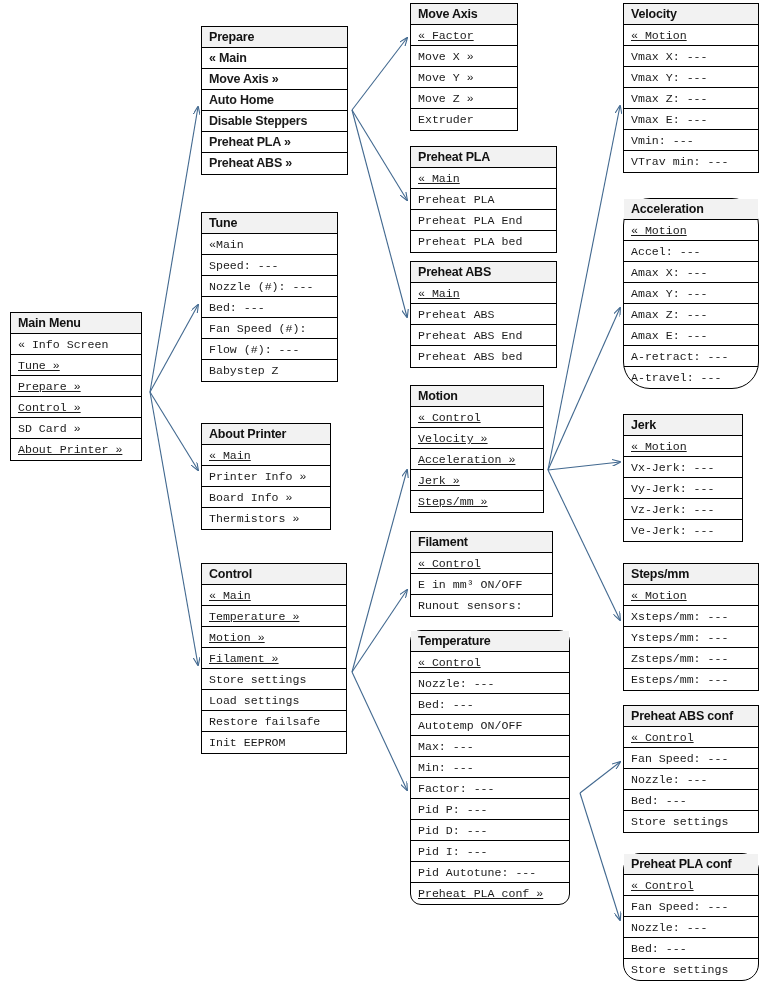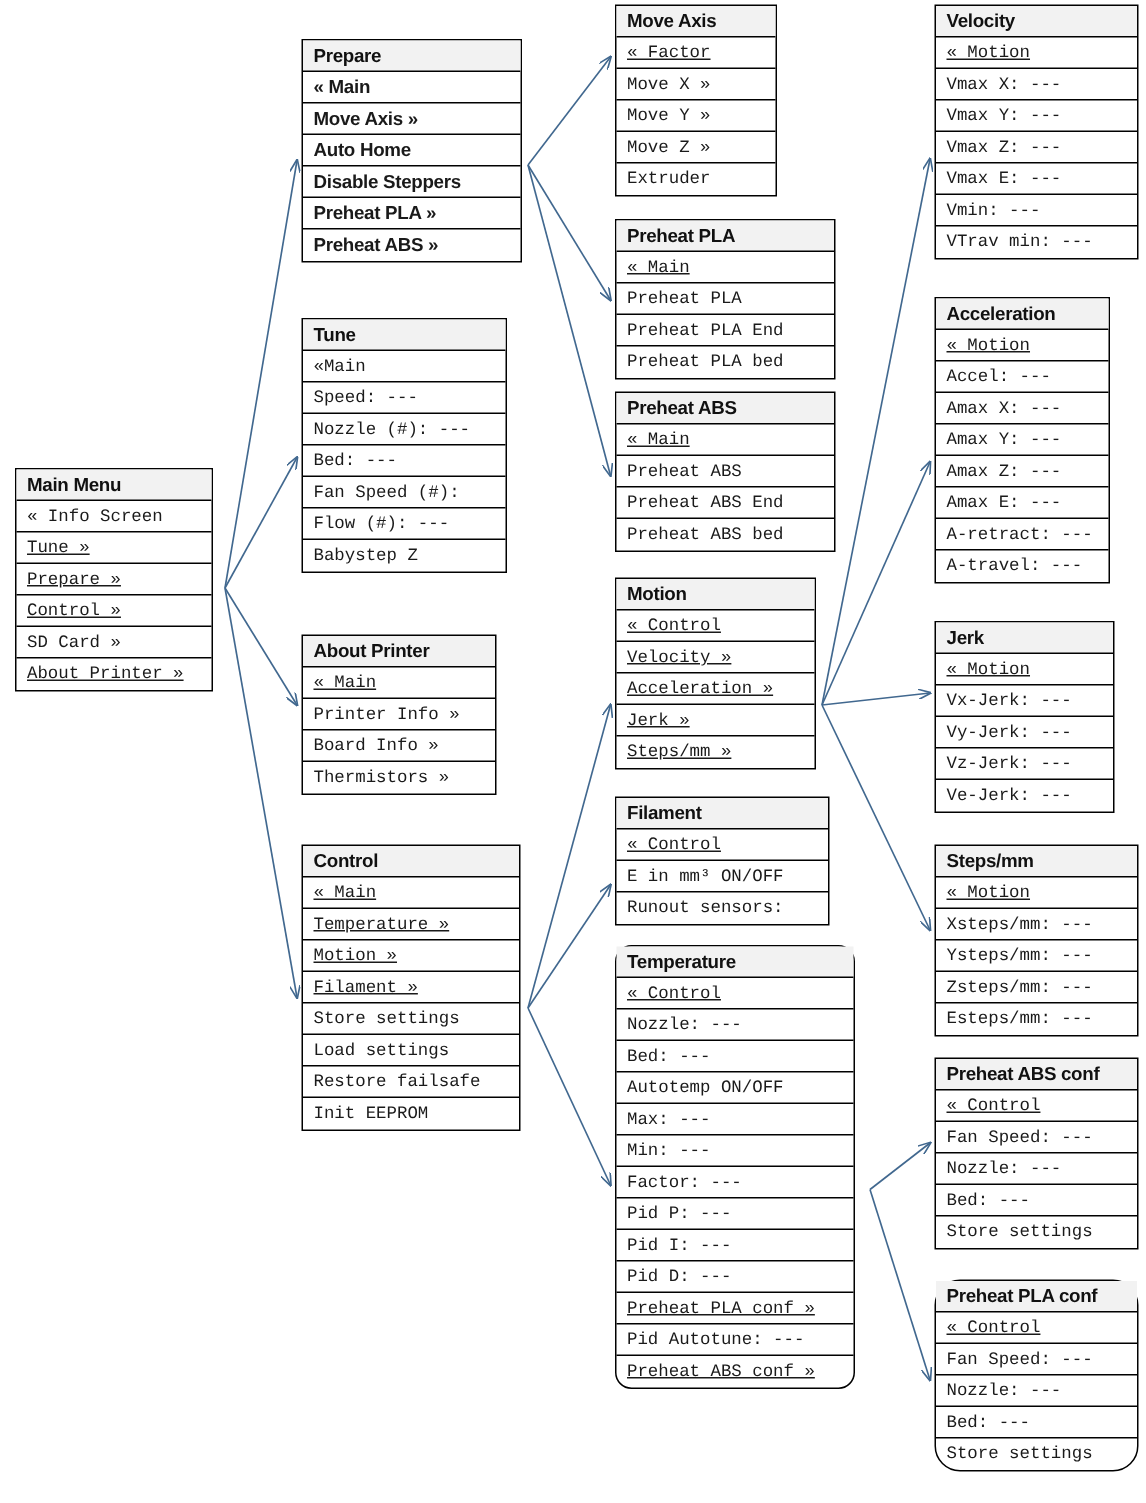--- a/index.html
+++ b/index.html
@@ -186,37 +186,36 @@
       <div class="menu-box" style="left: 410px; top: 630px; width: 160px; border-radius: 11px;">
         <div class="menu-title">Temperature</div>
         <div class="menu-row ul"><span>« Control</span></div>
         <div class="menu-row"><span>Nozzle: ---</span></div>
         <div class="menu-row"><span>Bed: ---</span></div>
         <div class="menu-row"><span>Autotemp ON/OFF</span></div>
         <div class="menu-row"><span>Max: ---</span></div>
         <div class="menu-row"><span>Min: ---</span></div>
         <div class="menu-row"><span>Factor: ---</span></div>
         <div class="menu-row"><span>Pid P: ---</span></div>
+        <div class="menu-row"><span>Pid D: ---</span></div>
         <div class="menu-row"><span>Pid I: ---</span></div>
-        <div class="menu-row"><span>Pid D: ---</span></div>
+        <div class="menu-row"><span>Pid Autotune: ---</span></div>
         <div class="menu-row ul"><span>Preheat PLA conf »</span></div>
-        <div class="menu-row"><span>Pid Autotune: ---</span></div>
-        <div class="menu-row ul"><span>Preheat ABS conf »</span></div>
       </div>
       <div class="menu-box" style="left: 623px; top: 3px; width: 136px;">
         <div class="menu-title">Velocity</div>
         <div class="menu-row ul"><span>« Motion</span></div>
         <div class="menu-row"><span>Vmax X: ---</span></div>
         <div class="menu-row"><span>Vmax Y: ---</span></div>
         <div class="menu-row"><span>Vmax Z: ---</span></div>
         <div class="menu-row"><span>Vmax E: ---</span></div>
         <div class="menu-row"><span>Vmin: ---</span></div>
         <div class="menu-row"><span>VTrav min: ---</span></div>
       </div>
-      <div class="menu-box" style="left: 623px; top: 198px; width: 117px;">
+      <div class="menu-box" style="left: 623px; top: 198px; width: 136px; border-radius: 27px;">
         <div class="menu-title">Acceleration</div>
         <div class="menu-row ul"><span>« Motion</span></div>
         <div class="menu-row"><span>Accel: ---</span></div>
         <div class="menu-row"><span>Amax X: ---</span></div>
         <div class="menu-row"><span>Amax Y: ---</span></div>
         <div class="menu-row"><span>Amax Z: ---</span></div>
         <div class="menu-row"><span>Amax E: ---</span></div>
         <div class="menu-row"><span>A-retract: ---</span></div>
         <div class="menu-row"><span>A-travel: ---</span></div>
       </div>

